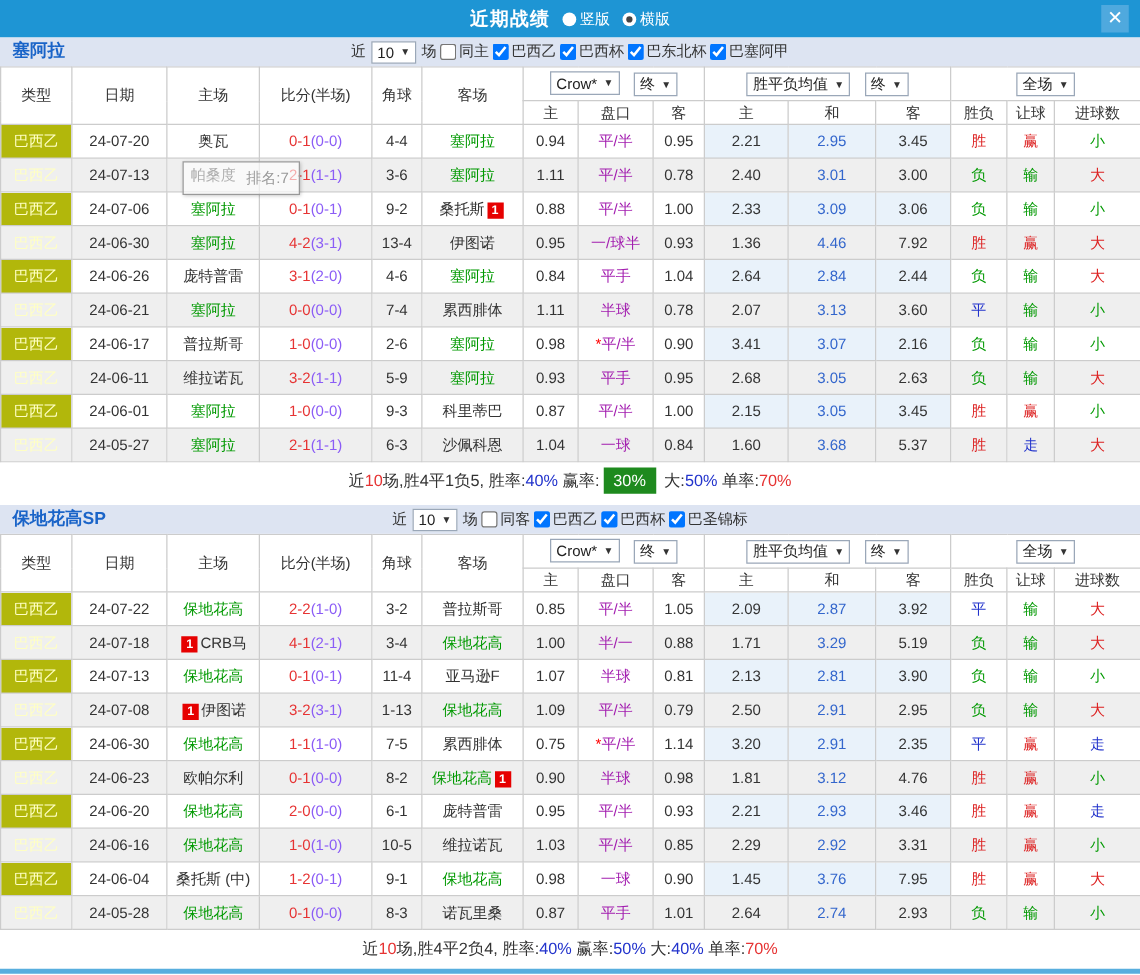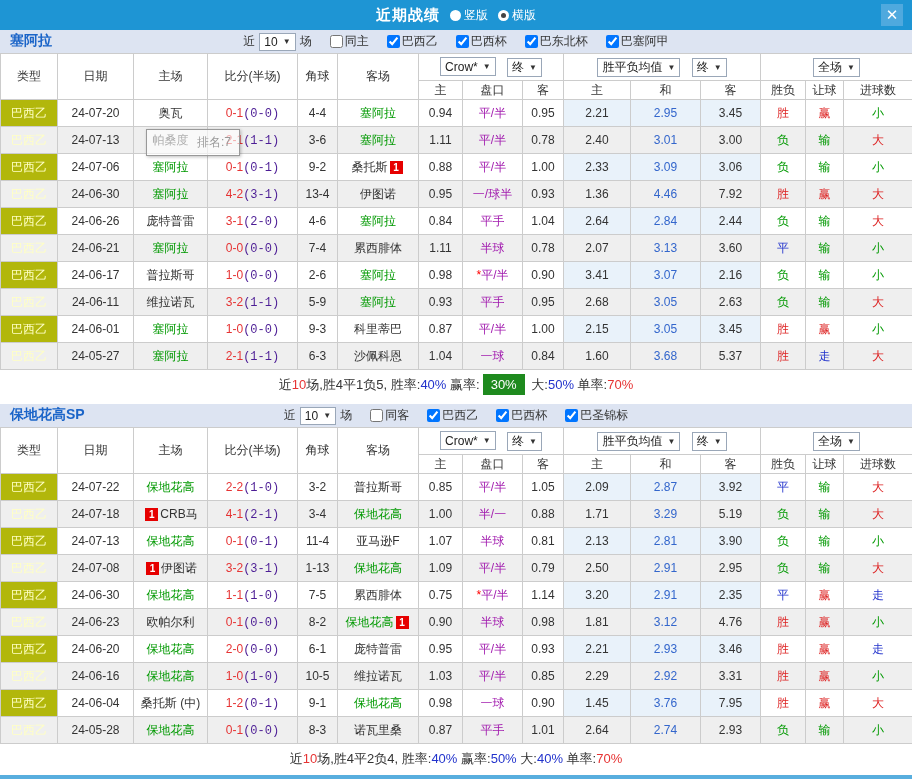--- a/index.html
+++ b/index.html
@@ -14,41 +14,41 @@
   .radio-lab { display:inline-flex; align-items:center; font-size:12px; margin-left:10px; cursor:pointer; }
   .radio { width:11px; height:11px; border-radius:50%; background:#fff; display:inline-block; margin-right:3px; position:relative; }
   .radio.checked::after { content:""; position:absolute; left:3px; top:3px; width:5px; height:5px; border-radius:50%; background:#444; }
   .close-btn { position:absolute; right:9px; top:4px; width:22px; height:22px; background:#4fa9de;
                color:#fff; font-size:15px; line-height:22px; text-align:center; cursor:pointer; }
 
   
   .filterbar { height:23px; background:#dde4f2; position:relative; display:flex; align-items:center; font-size:12px; color:#333; }
   .team-name { position:absolute; left:10px; top:2px; color:#1a64c8; font-weight:bold; font-size:14px; }
   .filters { margin:0 auto; display:flex; align-items:center; }
-  .chk { display:inline-flex; align-items:center; margin-left:18px; cursor:pointer; }
+  .chk { display:inline-flex; align-items:center; margin-left:3px; cursor:pointer; }
   .chk input { width:13px; height:13px; margin:0 2px 0 0; }
   .sel { display:inline-flex; align-items:center; justify-content:space-between; border:1px solid #9aa7b8; background:#fff;
          height:18px; padding:0 4px; margin:0 4px; font-size:12px; color:#222; cursor:pointer; }
   .sel .arr { font-size:8px; margin-left:5px; color:#333; }
 
   
   table { border-collapse:collapse; table-layout:fixed; width:912px; font-size:12px; color:#333; text-align:center; }
   th,td { border:1px solid #ccc; padding:0; overflow:hidden; white-space:nowrap; font-weight:normal; }
   thead th { background:#fff; }
   tr.h1 th { height:27px; }
   tr.h2 th { height:19px; }
   tbody td { height:27px; }
   .grp { border-bottom:none; }
   .grp .sel { height:19px; }
   tr.even td { background:#efefef; }
   td.league { background:#b2b70b; color:#ffffc4; }
   .team { color:#333; }
   .team.focus { color:#090; }
   .score-main { color:#e63333; }
-  .score-half { color:#4c1d95;font-family:Liberation Mono, monospace; }
+  .score-half { color:#8b5cf6; }
   .star { color:#f00; }
   .handicap { color:#a21caf; }
   td.avg { background:#e9f2fa; }
   td.avg-mid { color:#3366cc; }
   .c-red { color:#dd2222; }
   .c-green { color:#009900; }
   .c-blue { color:#2233cc; }
   .badge { display:inline-block; width:13px; height:13px; line-height:13px; background:#e60000; color:#fff;
            font-size:10px; font-weight:bold; margin:0 2px; text-align:center; }
 

